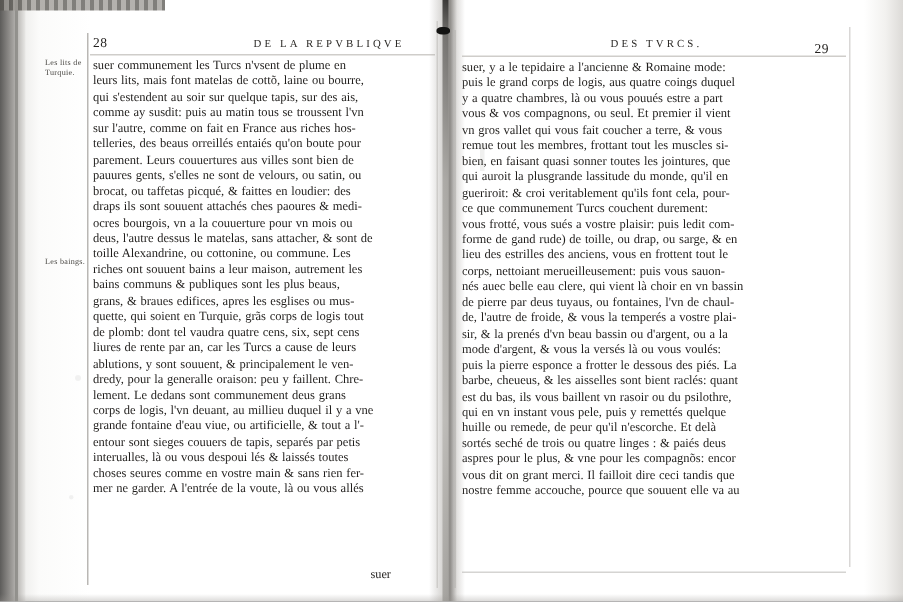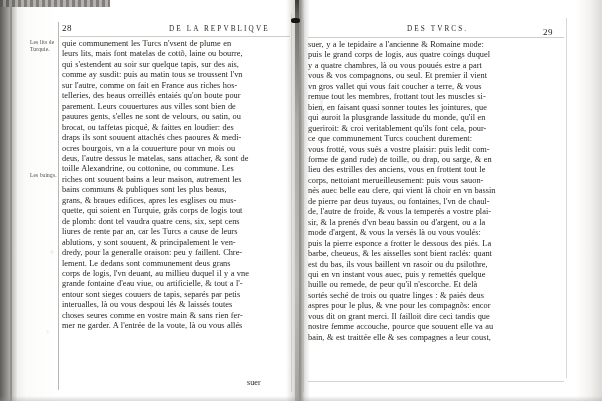--- a/index.html
+++ b/index.html
@@ -145,21 +145,21 @@
 
     <div class="running-head" style="left:128px;top:25px;">DE LA REPVBLIQVE</div>
 
     <div class="head-rule" style="left:60px;top:36px;width:230px;"></div>
 
     <div class="marginal" style="left:30px;top:39px;width:28px;">Les lits de Turquie.</div>
 
     <div class="marginal" style="left:30px;top:172px;width:30px;">Les baings.</div>
 
     <div class="textblock" id="left-text" style="left:62px;top:39px;width:228px;">
-        <span class="ln">quie communement les Turcs n'vsent de plume en</span>
+        <span class="ln">suer communement les Turcs n'vsent de plume en</span>
         <span class="ln">leurs lits, mais font matelas de cottõ, laine ou bourre,</span>
         <span class="ln">qui s'estendent au soir sur quelque tapis, sur des ais,</span>
         <span class="ln">comme ay susdit: puis au matin tous se troussent l'vn</span>
         <span class="ln">sur l'autre, comme on fait en France aus riches hos-</span>
         <span class="ln">telleries, des beaus orreillés entaiés qu'on boute pour</span>
         <span class="ln">parement. Leurs couuertures aus villes sont bien de</span>
         <span class="ln">pauures gents, s'elles ne sont de velours, ou satin, ou</span>
         <span class="ln">brocat, ou taffetas picqué, &amp; faittes en loudier: des</span>
         <span class="ln">draps ils sont souuent attachés ches paoures &amp; medi-</span>
         <span class="ln">ocres bourgois, vn a la couuerture pour vn mois ou</span>
@@ -212,27 +212,26 @@
         <span class="ln">lieu des estrilles des anciens, vous en frottent tout le</span>
         <span class="ln">corps, nettoiant merueilleusement: puis vous sauon-</span>
         <span class="ln">nés auec belle eau clere, qui vient là choir en vn bassin</span>
         <span class="ln">de pierre par deus tuyaus, ou fontaines, l'vn de chaul-</span>
         <span class="ln">de, l'autre de froide, &amp; vous la temperés a vostre plai-</span>
         <span class="ln">sir, &amp; la prenés d'vn beau bassin ou d'argent, ou a la</span>
         <span class="ln">mode d'argent, &amp; vous la versés là ou vous voulés:</span>
         <span class="ln">puis la pierre esponce a frotter le dessous des piés. La</span>
         <span class="ln">barbe, cheueus, &amp; les aisselles sont bient raclés: quant</span>
         <span class="ln">est du bas, ils vous baillent vn rasoir ou du psilothre,</span>
-        <span class="ln">qui en vn instant vous auec, puis y remettés quelque</span>
+        <span class="ln">qui en vn instant vous pele, puis y remettés quelque</span>
         <span class="ln">huille ou remede, de peur qu'il n'escorche. Et delà</span>
         <span class="ln">sortés seché de trois ou quatre linges : &amp; paiés deus</span>
         <span class="ln">aspres pour le plus, &amp; vne pour les compagnõs: encor</span>
         <span class="ln">vous dit on grant merci. Il failloit dire ceci tandis que</span>
         <span class="ln">nostre femme accouche, pource que souuent elle va au</span>
-        <span class="ln">bain, &amp; est traittée elle &amp; ses compagnes a leur coust,</span>
       </div>
 
     <div class="rule h-rule" style="left:8px;top:381px;width:256px;opacity:.6;"></div>
   </div>
 
   <div class="gutter"></div>
   <div class="gutter-dark"></div>
   <div class="gutter-nick"></div>
 
   <div class="blot" style="left:50px;top:250px;width:4px;height:4px;"></div>

